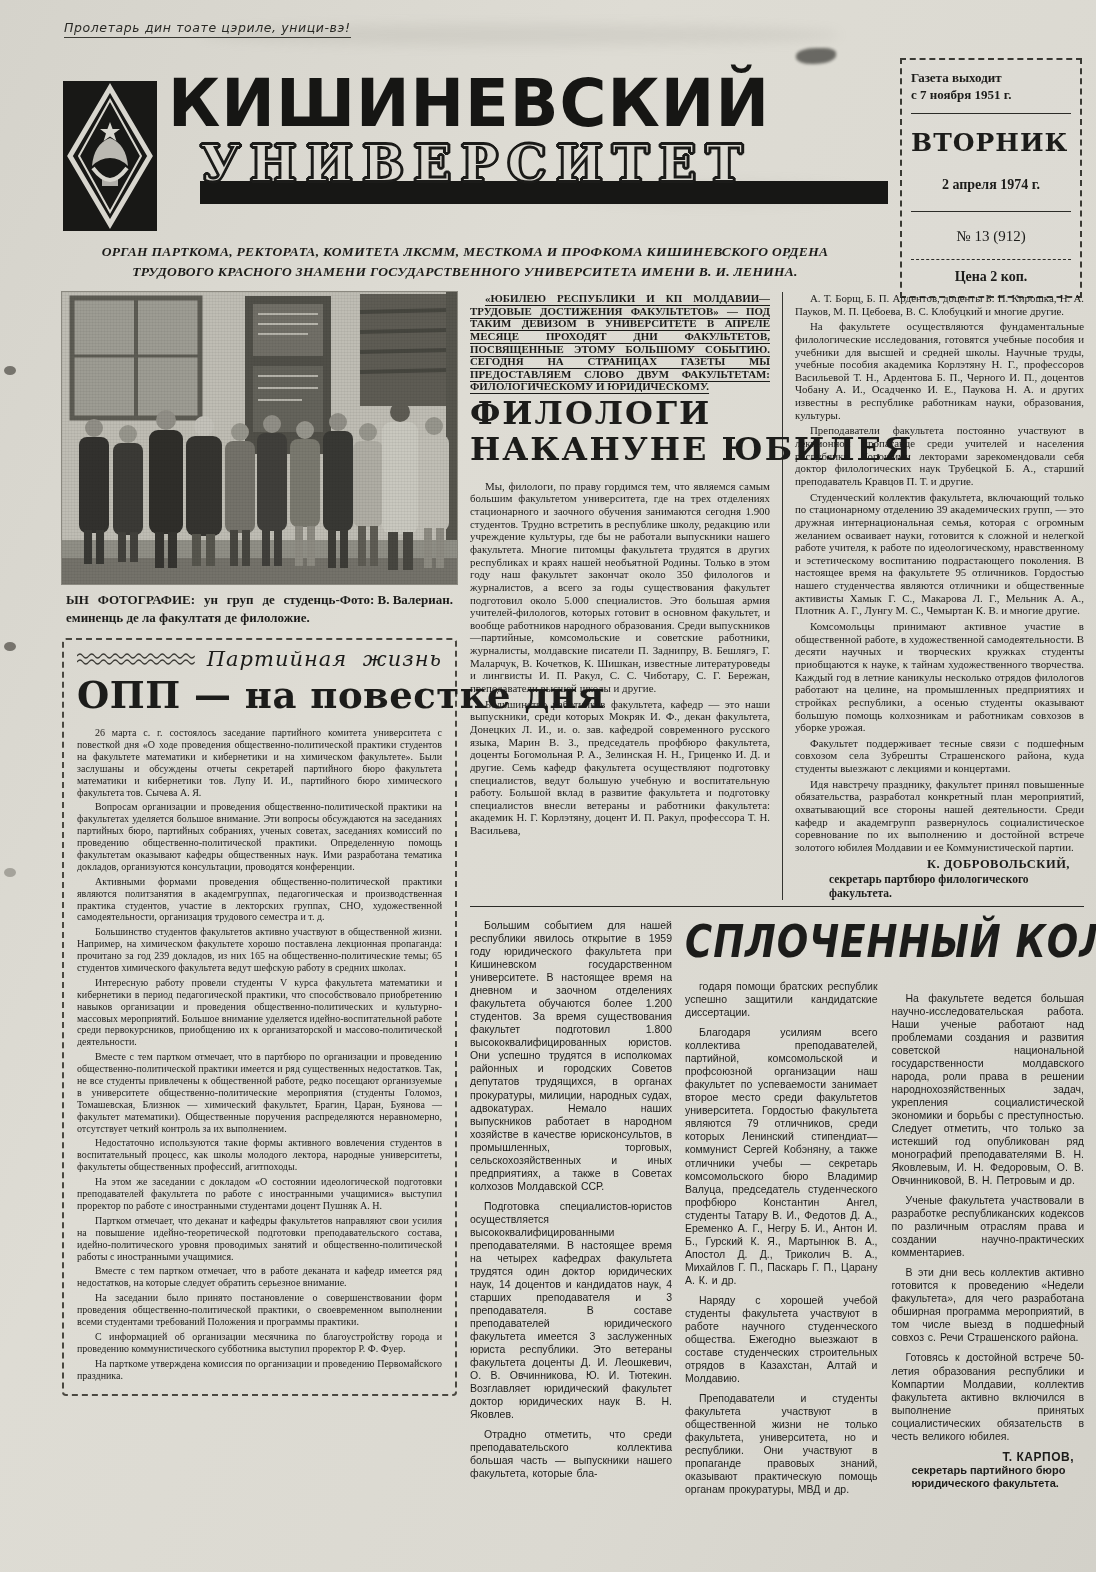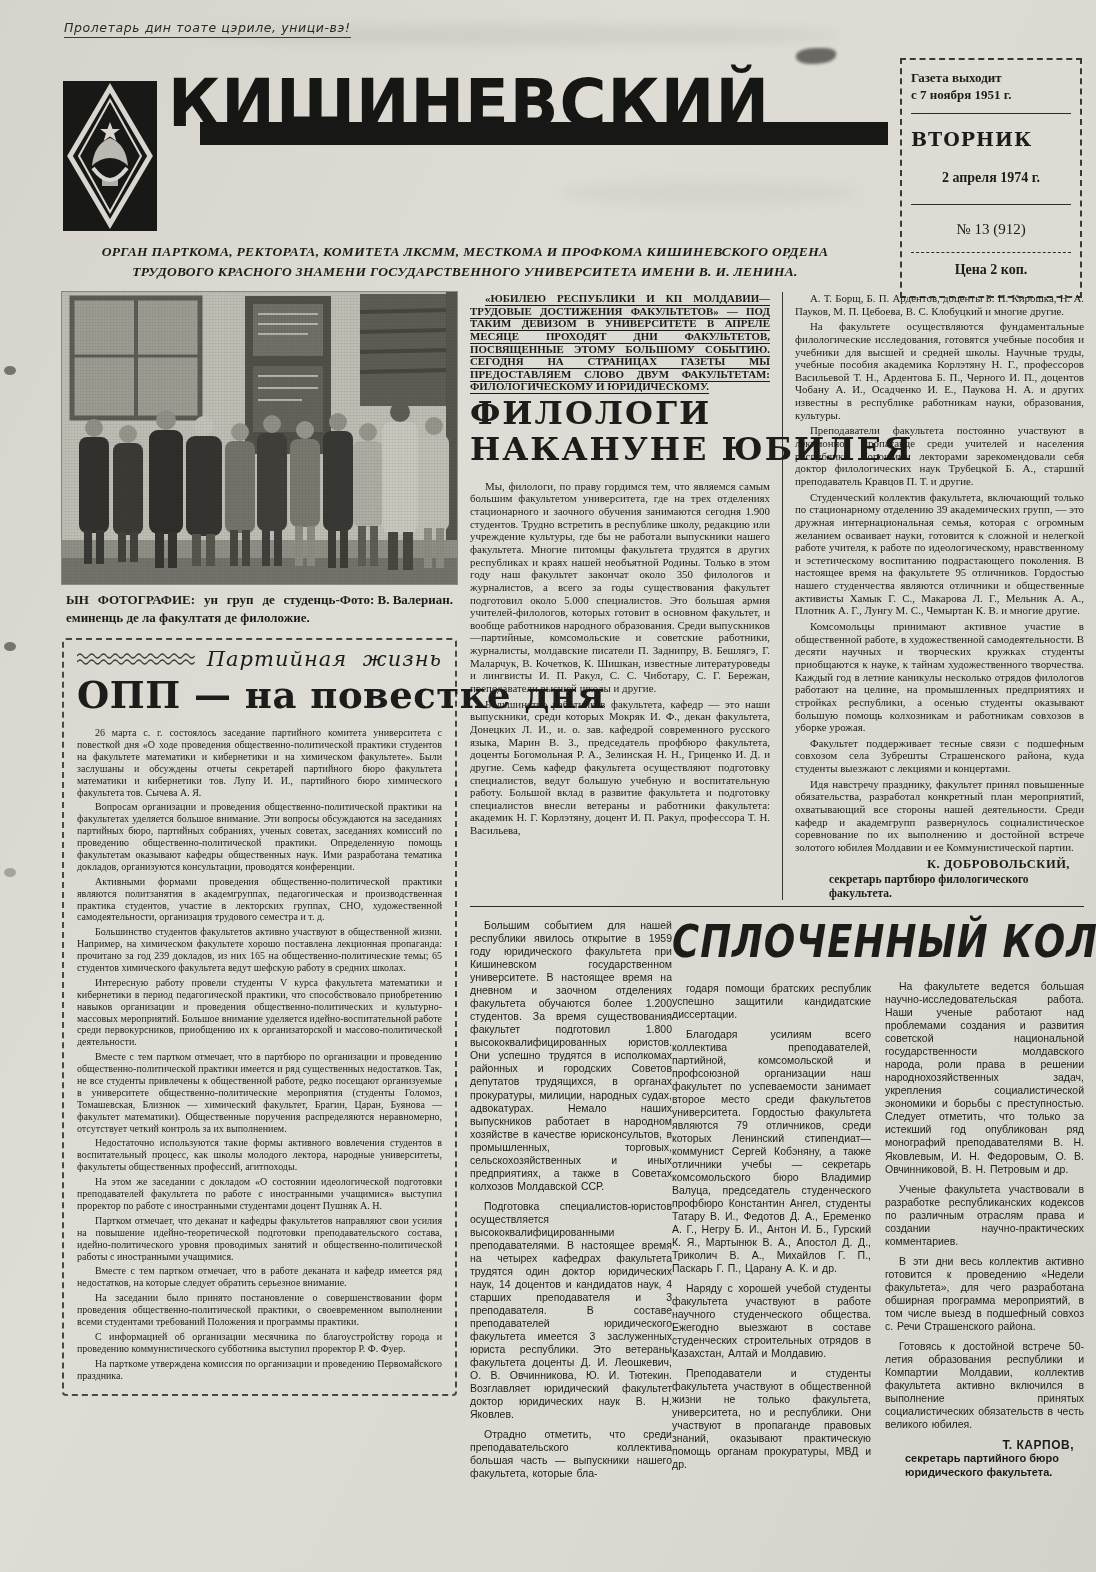--- a/index.html
+++ b/index.html
@@ -25,21 +25,21 @@
           -webkit-text-stroke:2px #1b1b19;
           text-shadow:-2px 0 0 #1b1b19,2px 0 0 #1b1b19,0 -2px 0 #1b1b19,0 2px 0 #1b1b19,
                       -1px -1px 0 #1b1b19,1px -1px 0 #1b1b19,-1px 1px 0 #1b1b19,1px 1px 0 #1b1b19;}
   .black-bar{position:relative;z-index:1;height:23px;background:#171715;margin:-12px 0 0 32px;width:688px;}
 
   .info-box{position:absolute;right:0;top:-18px;width:160px;height:218px;border:2px dashed #3a3a34;
             padding:10px 9px 8px;font-family:"Liberation Serif",serif;background:rgba(255,255,255,.05);}
   .ib-issued{font-weight:bold;font-size:13px;line-height:1.3;text-align:left;}
   .ib-rule{border:none;border-top:1.6px solid #2c2c28;margin:9px 0;}
   .ib-rule.dash{border-top-style:dashed;}
-  .ib-day{font-family:"DejaVu Serif",serif;font-weight:bold;font-size:19px;letter-spacing:1px;text-align:left;margin-top:14px;}
+  .ib-day{font-family:"DejaVu Serif",serif;font-weight:bold;font-size:25px;letter-spacing:1px;text-align:left;margin-top:14px;}
   .ib-date{font-weight:bold;font-size:14px;text-align:center;margin-top:20px;}
   .ib-issue{font-size:15px;text-align:center;margin-top:16px;}
   .ib-price{font-weight:bold;font-size:14px;text-align:center;margin-top:8px;}
 
   .subtitle{position:absolute;left:70px;top:242px;width:790px;text-align:center;font-weight:bold;
             font-size:13.5px;line-height:1.45;letter-spacing:.3px;font-style:italic;}
 
   
   .content{position:absolute;left:62px;top:292px;width:1022px;bottom:4px;display:flex;gap:13px;}
   .col-left{width:395px;flex:none;}
@@ -72,21 +72,21 @@
              text-decoration:underline;text-decoration-thickness:1px;text-underline-offset:3px;}
   .phil-headline{font-family:"DejaVu Serif",serif;font-weight:bold;font-size:32px;line-height:1.12;
                  letter-spacing:2px;margin:2px 0 12px;white-space:nowrap;}
   .serif-body p{font-size:10.9px;line-height:1.16;text-align:justify;text-indent:15px;margin:0 0 3px;}
   .sig{margin-top:2px;font-weight:bold;}
   .sig .sig-name{text-align:right;font-size:12.5px;letter-spacing:.5px;padding-right:14px;}
   .sig .sig-role{font-size:11.5px;padding-left:34px;line-height:1.25;}
   .section-rule{border:none;border-top:1.6px solid #2a2a26;margin:6px 0 8px;}
 
   
-  .law{display:flex;font-family:"Liberation Sans",sans-serif;}
+  .law{display:flex;gap:13px;font-family:"Liberation Sans",sans-serif;}
   .law-col1{width:202px;flex:none;padding-top:4px;}
   .law-right{flex:1;min-width:0;}
   .law-headline{font-family:"DejaVu Sans",sans-serif;font-weight:bold;font-style:italic;font-size:37px;
                 letter-spacing:1px;white-space:nowrap;transform:scaleY(1.18);transform-origin:top left;margin:2px 0 20px;}
   .law-cols{display:flex;gap:14px;align-items:center;}
   .law-cols>div{flex:1;min-width:0;}
   .law p{font-size:10.5px;line-height:1.24;text-align:justify;text-indent:14px;margin:0 0 7px;word-spacing:1px;}
   .law .sig{font-family:"Liberation Sans",sans-serif;}
   .law .sig .sig-name{font-size:12px;padding-right:10px;}
   .law .sig .sig-role{font-size:11px;padding-left:20px;}
@@ -112,20 +112,21 @@
         <polygon points="48,8 88,76 48,144 8,76" fill="none" stroke="#d8d6ce" stroke-width="5"></polygon>
         <polygon points="48,20 79,76 48,132 17,76" fill="#181816" stroke="#d8d6ce" stroke-width="2"></polygon>
         <path d="M30,86 Q32,64 48,58 Q64,64 66,86 Q58,78 48,78 Q38,78 30,86 Z" fill="#d8d6ce" opacity=".85"></path>
         <path d="M31,88 Q40,100 48,100 Q56,100 65,88" fill="none" stroke="#d8d6ce" stroke-width="4"></path>
         <polygon points="48,42 50.6,49 58,49 52,53.5 54.4,61 48,56.5 41.6,61 44,53.5 38,49 45.4,49" fill="#d8d6ce"></polygon>
         <rect x="40" y="98" width="16" height="8" fill="#d8d6ce" opacity=".8"></rect>
       </svg>
     </div>
     <div class="title-block">
       <div class="title1">КИШИНЕВСКИЙ</div>
+      <div class="title2">УНИВЕРСИТЕТ</div>
       <div class="black-bar"></div>
     </div>
     <div class="info-box">
       <div class="ib-issued">Газета выходит</div>
       <div class="ib-issued">с 7 ноября 1951 г.</div>
       <hr class="ib-rule">
       <div class="ib-day">ВТОРНИК</div>
       <div class="ib-date">2 апреля 1974 г.</div>
       <hr class="ib-rule" style="margin-top:18px;">
       <div class="ib-issue">№ 13 (912)</div>

